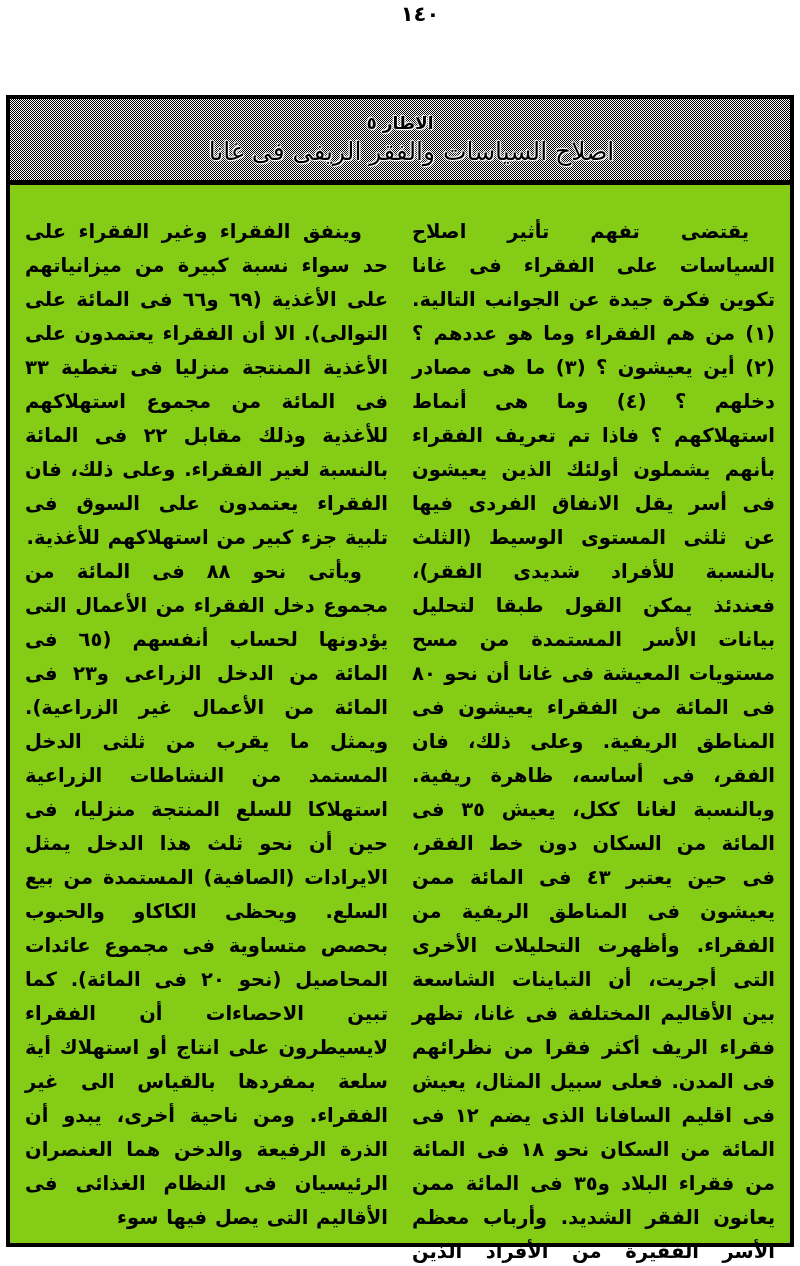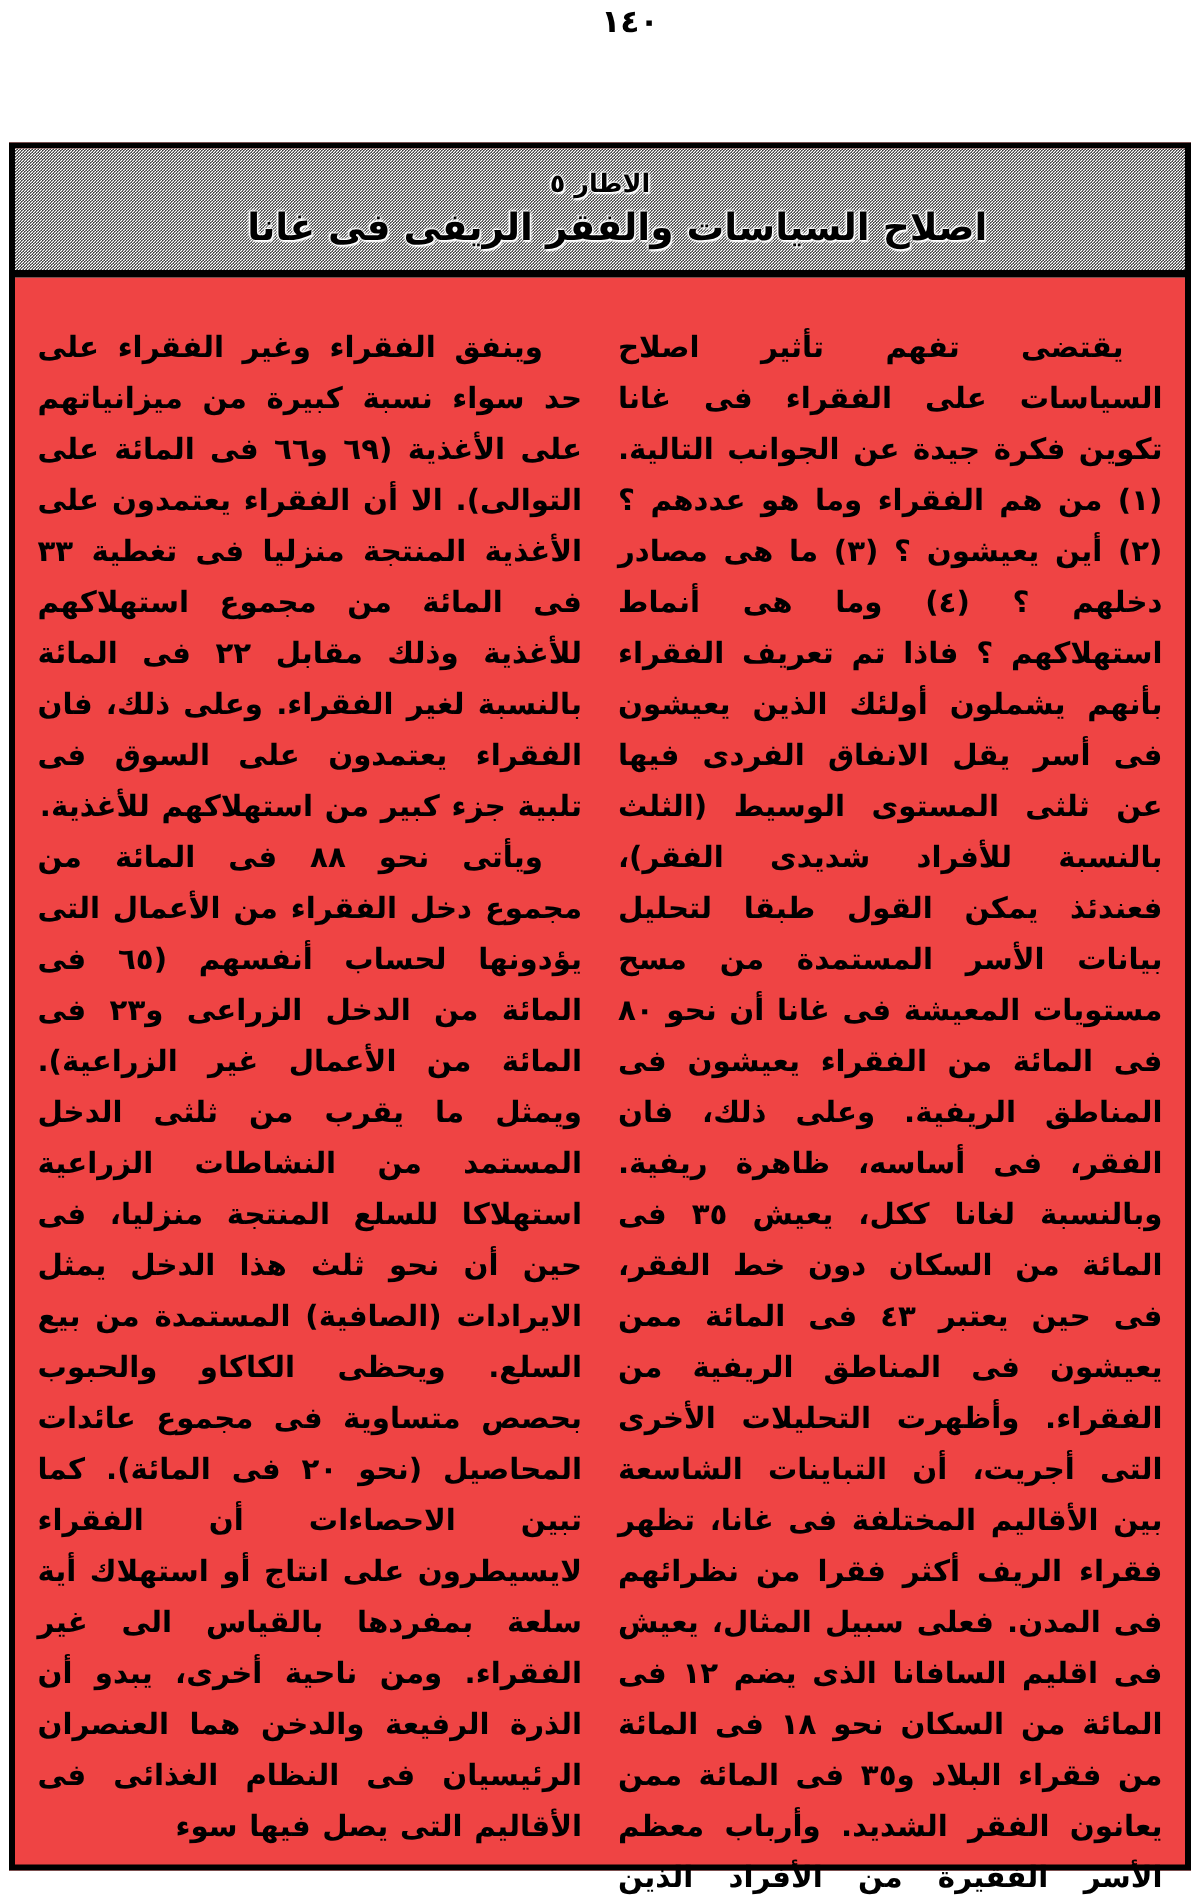--- a/index.html
+++ b/index.html
@@ -24,21 +24,21 @@
     padding-left: 40px;
   }
   .frame {
     position: absolute;
     left: 6px;
     top: 95px;
     width: 788px;
     height: 1152px;
     border: 4px solid #000000;
     box-sizing: border-box;
-    background: #ef4444;
+    background: #84cc16;
   }
   .frame-header {
     height: 81px;
     border-bottom: 5px solid #000000;
     box-sizing: content-box;
     
     background-image:
       linear-gradient(45deg, #000 25%, transparent 25%, transparent 75%, #000 75%),
       linear-gradient(45deg, #000 25%, transparent 25%, transparent 75%, #000 75%);
     background-size: 2px 2px;
@@ -53,21 +53,21 @@
   .box-kicker {
     direction: rtl;
     font-size: 17px;
     font-weight: bold;
     color: #000;
     text-shadow: 0 0 2px #fff, 0 0 3px #fff, 1px 1px 1px #fff, -1px -1px 1px #fff;
   }
   .box-title {
     direction: rtl;
     font-size: 25px;
-    font-weight: bold;
+    font-weight: normal;
     color: #000;
     text-shadow: 0 0 2px #fff, 0 0 3px #fff, 1px 1px 1px #fff, -1px -1px 1px #fff;
     margin-left: 23px;
   }
   .frame-body {
     direction: rtl;
     display: flex;
     gap: 24px;
     padding: 30px 15px 0 15px;
     box-sizing: border-box;

